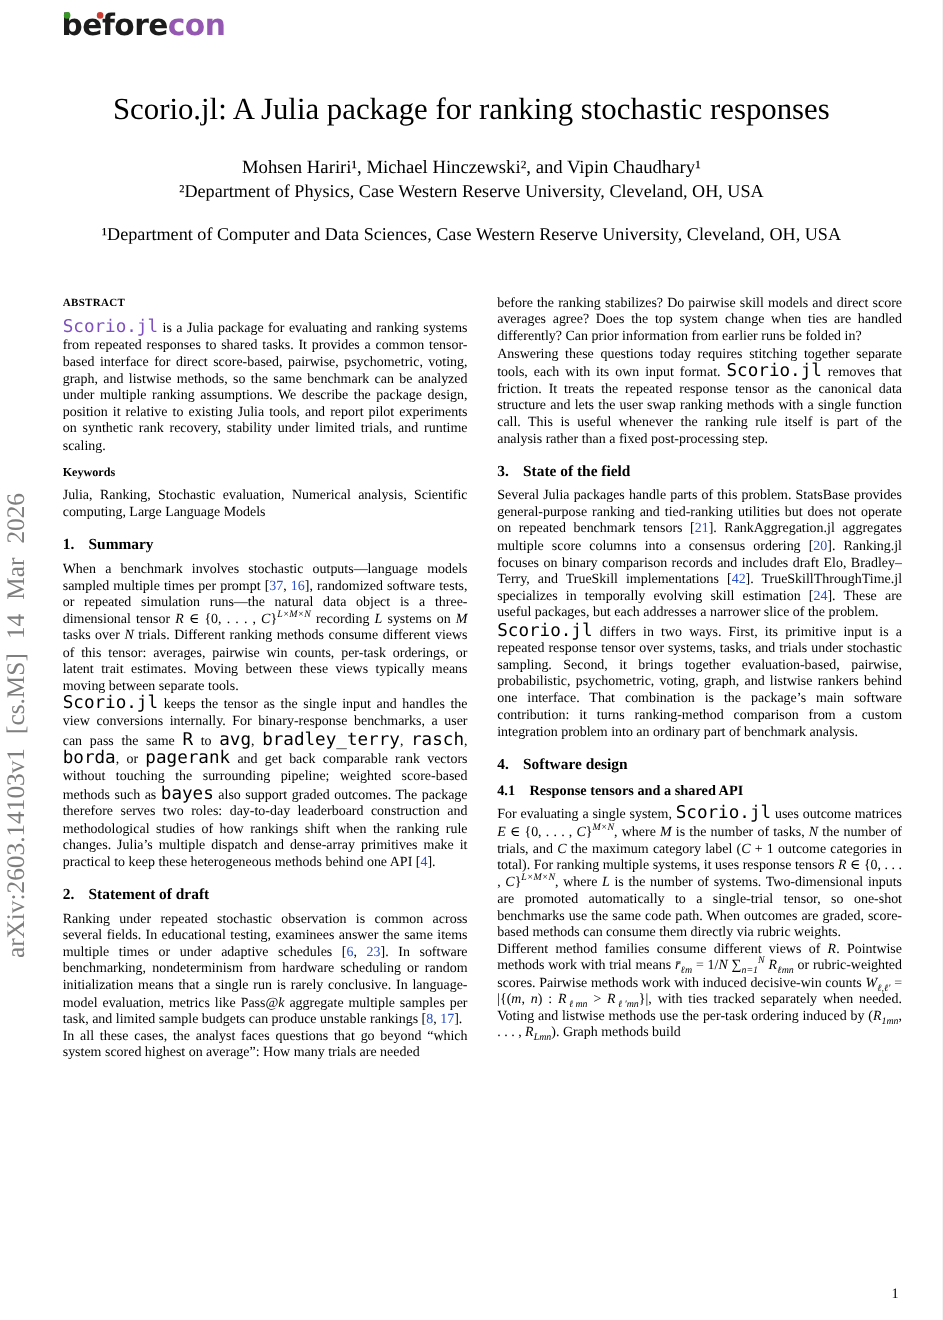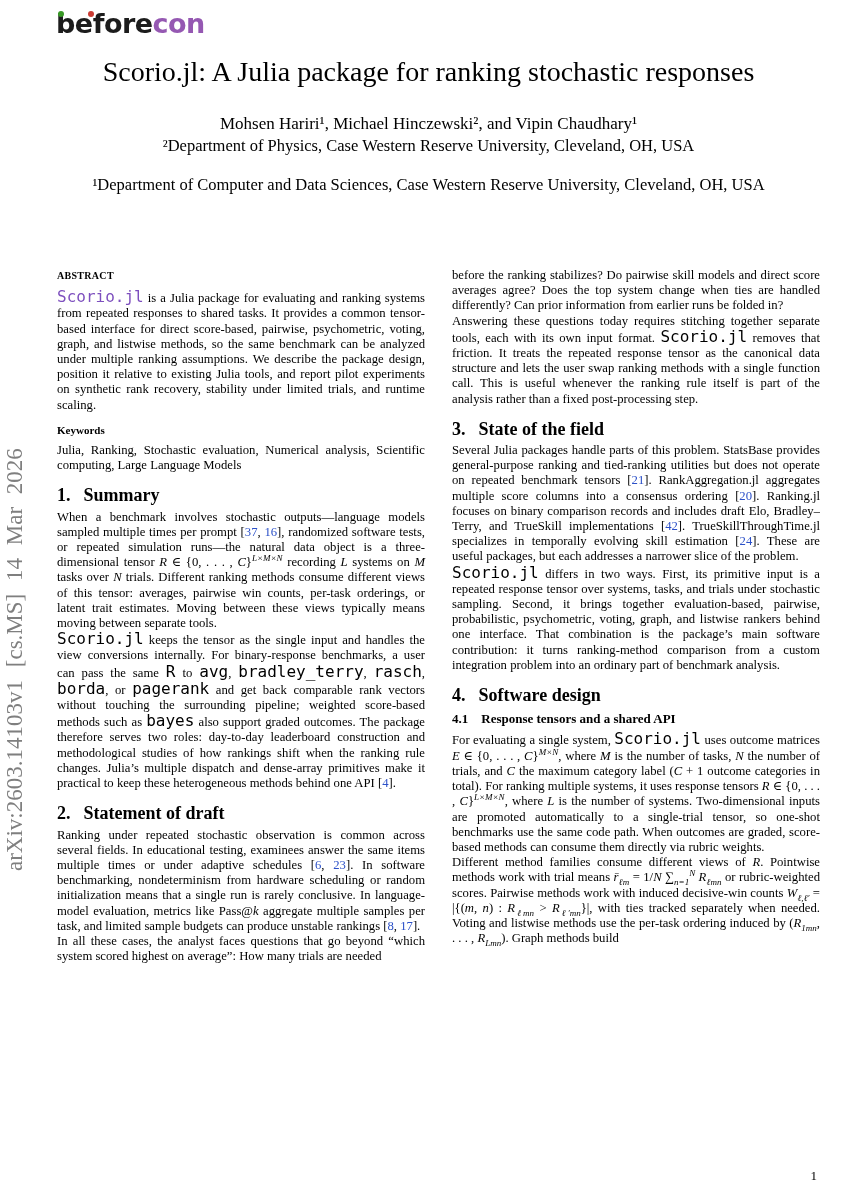--- a/index.html
+++ b/index.html
@@ -30,40 +30,40 @@
     font-family:"DejaVu Sans","Liberation Sans",sans-serif;
     font-weight:bold;font-size:27px;letter-spacing:-0.5px;
   }
   .logo-julia{color:var(--logo-dark,#1c1c1c);position:relative;}
   .logo-con{color:var(--logo-con-purple,#9558b2);}
   .logo .dot{position:absolute;width:6px;height:6px;border-radius:50%;top:3px;}
   .logo .dot-j{left:2px;background:var(--logo-dot-green,#389826);}
   .logo .dot-i{left:32px;background:var(--logo-dot-red,#cb3c33);}
   
   .title{
-    margin:0;padding-top:56px;
+    margin:0;padding-top:84px;
     text-align:center;font-weight:normal;
     font-size:28px;line-height:32px;
   }
   .authors{text-align:center;margin-top:26px;font-size:17px;}
   .affil{text-align:center;font-size:16.5px;line-height:23px;}
   .affil-1{margin-top:16px;}
   
   .columns{
     position:absolute;left:57px;top:268px;width:763px;height:910px;
     display:flex;gap:27px;overflow:hidden;
   }
   .col{flex:1 1 0;font-size:12.7px;line-height:15.2px;}
   .para{margin:0;text-align:justify;}
   
   .bh{font-weight:bold;}
   .bh-num{margin-right:13px;}
   .bh-abs{font-size:10px;margin:0 0 6px 0;letter-spacing:0.3px;}
   .bh-kw{font-size:11px;margin:10px 0 5px 0;}
-  .bh-sec{font-size:18px;margin:15px 0 6px 0;}
+  .bh-sec{font-size:14px;margin:15px 0 6px 0;}
   .bh-sub{font-size:13px;margin:8px 0 5px 0;}
   
   .seg-code,.seg-codep{
     font-family:"DejaVu Sans Mono","Liberation Mono",monospace;
     font-size:16px;
   }
   .seg-codep{color:var(--code-purple,#7d4fbe);}
   .seg-cite{color:var(--citation-blue,#2b50c8);cursor:pointer;}
   .seg-i{font-style:italic;}
   .seg-isup{font-style:italic;font-size:9px;vertical-align:super;line-height:0;}

